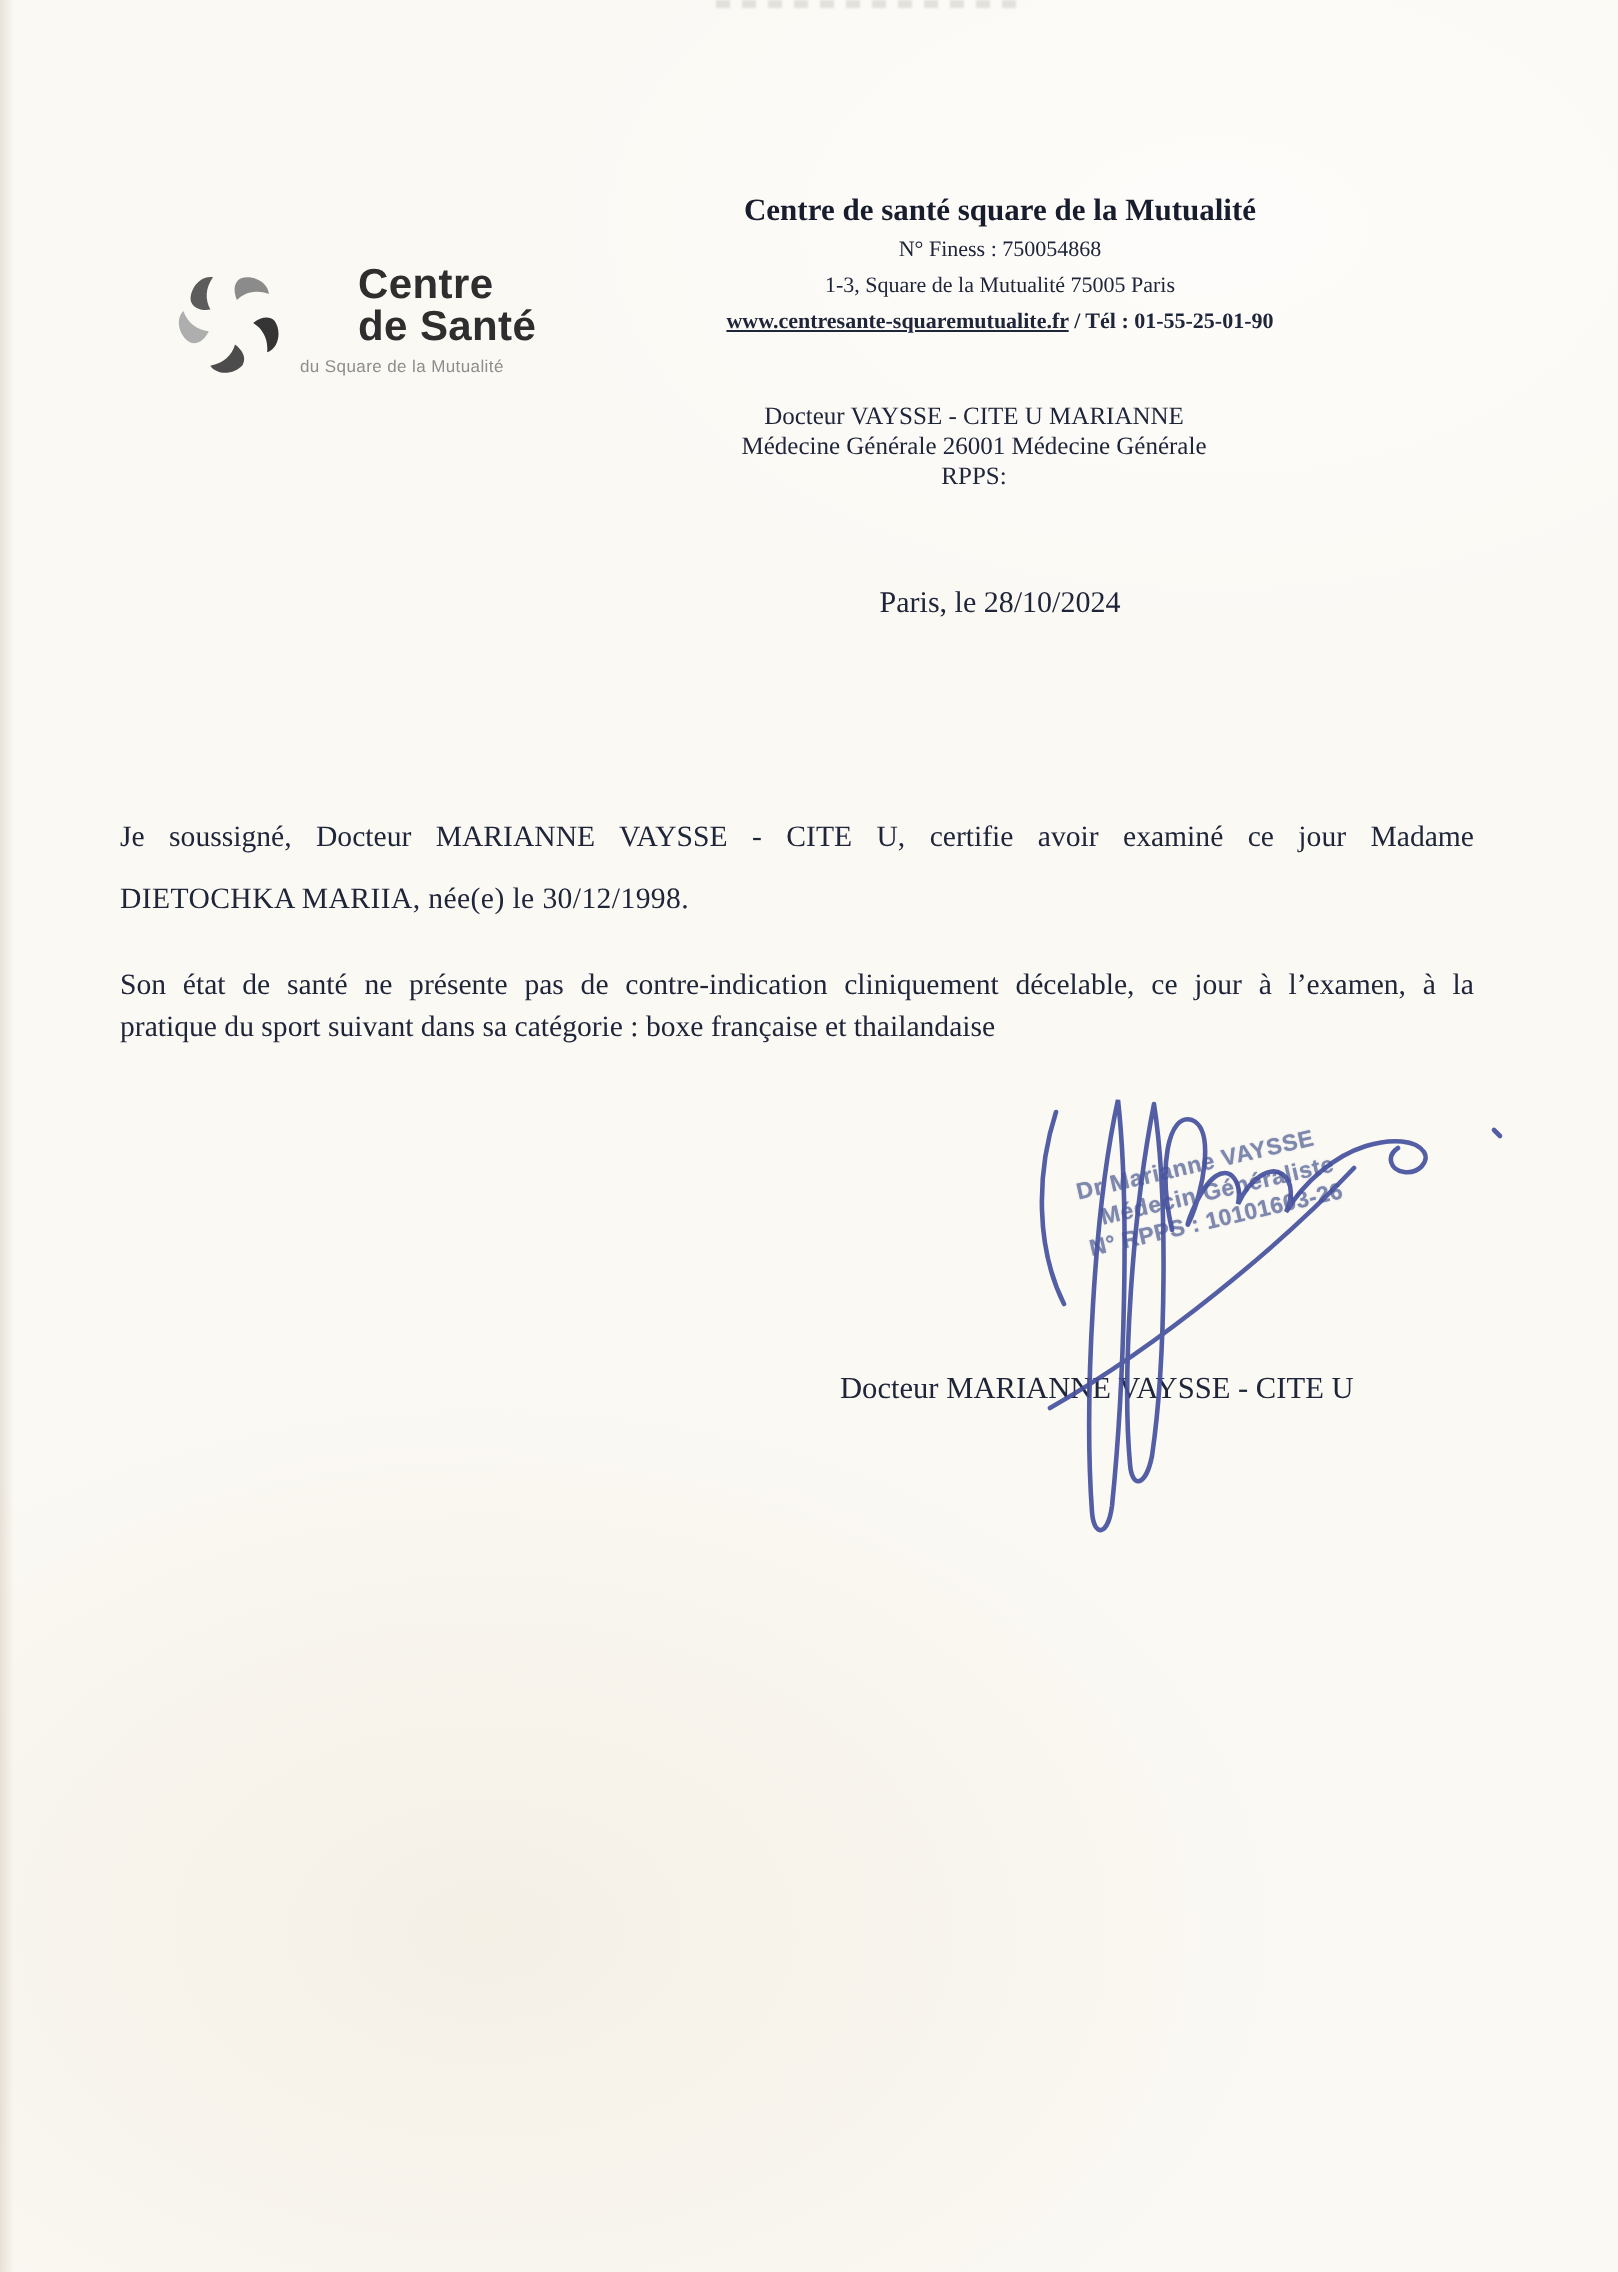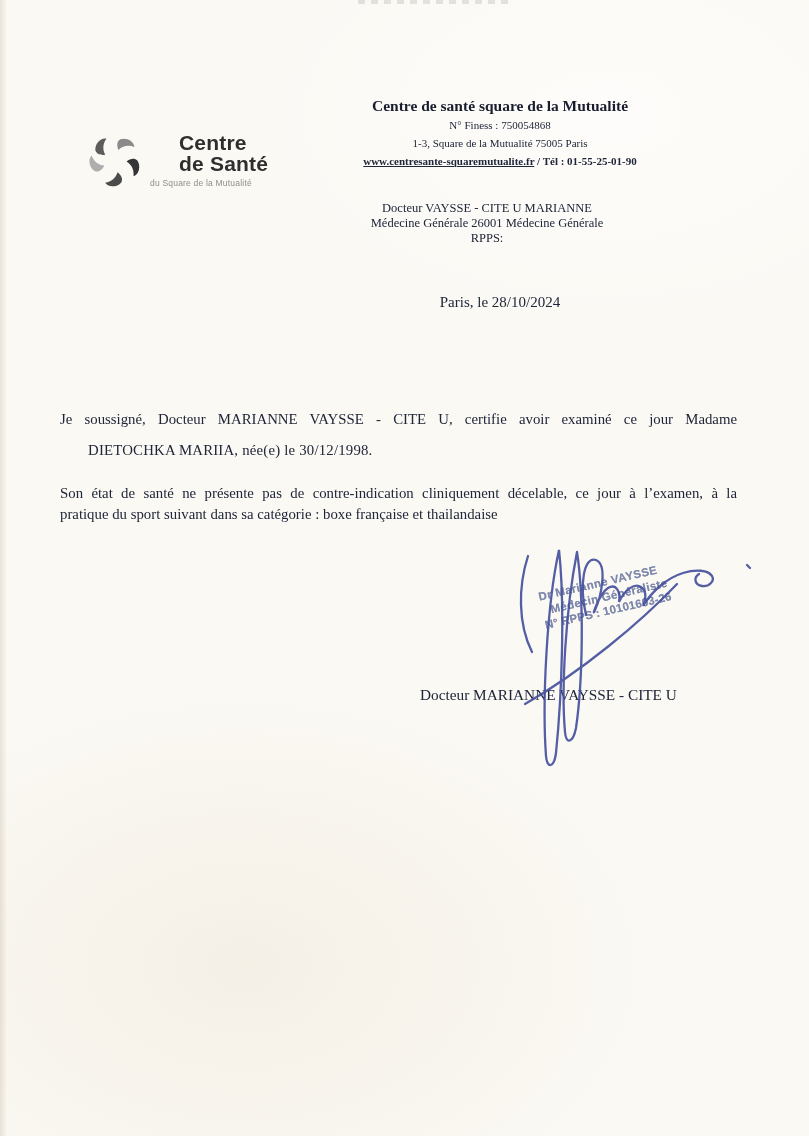--- a/index.html
+++ b/index.html
@@ -36,21 +36,21 @@
   .logo-icon{position:absolute;left:0;top:2px;}
   .logo-text{position:absolute;left:66px;top:4px;}
   .logo-name{font-weight:bold;font-size:21px;line-height:21px;color:#2e2e2e;letter-spacing:.2px;margin-left:29px;}
   .logo-tagline{margin-top:4px;font-size:8.5px;color:#8d8d8d;letter-spacing:.2px;}
   
   .date-line{position:absolute;left:195px;top:294px;width:610px;text-align:center;font-size:15px;}
   
   .para{position:absolute;left:60px;width:677px;font-size:14.8px;}
   .p1{top:408px;}
   .p1 .l1{text-align:justify;text-align-last:justify;line-height:22px;}
-  .p1 .l2{margin-top:9px;line-height:22px;letter-spacing:.2px;margin-left:28px;}
+  .p1 .l2{margin-top:9px;line-height:22px;letter-spacing:.2px;}
   .p2{top:483px;}
   .p2 .l1{text-align:justify;text-align-last:justify;line-height:21px;}
   .p2 .l2{line-height:21px;}
   
   .stamp{
     position:absolute;left:537px;top:590px;width:178px;
     transform:rotate(-13deg);transform-origin:0 0;
     font-family:"Liberation Sans", sans-serif;
     color:#7e88ac;font-size:11.5px;font-weight:600;line-height:14.5px;
     letter-spacing:.4px;text-align:left;

